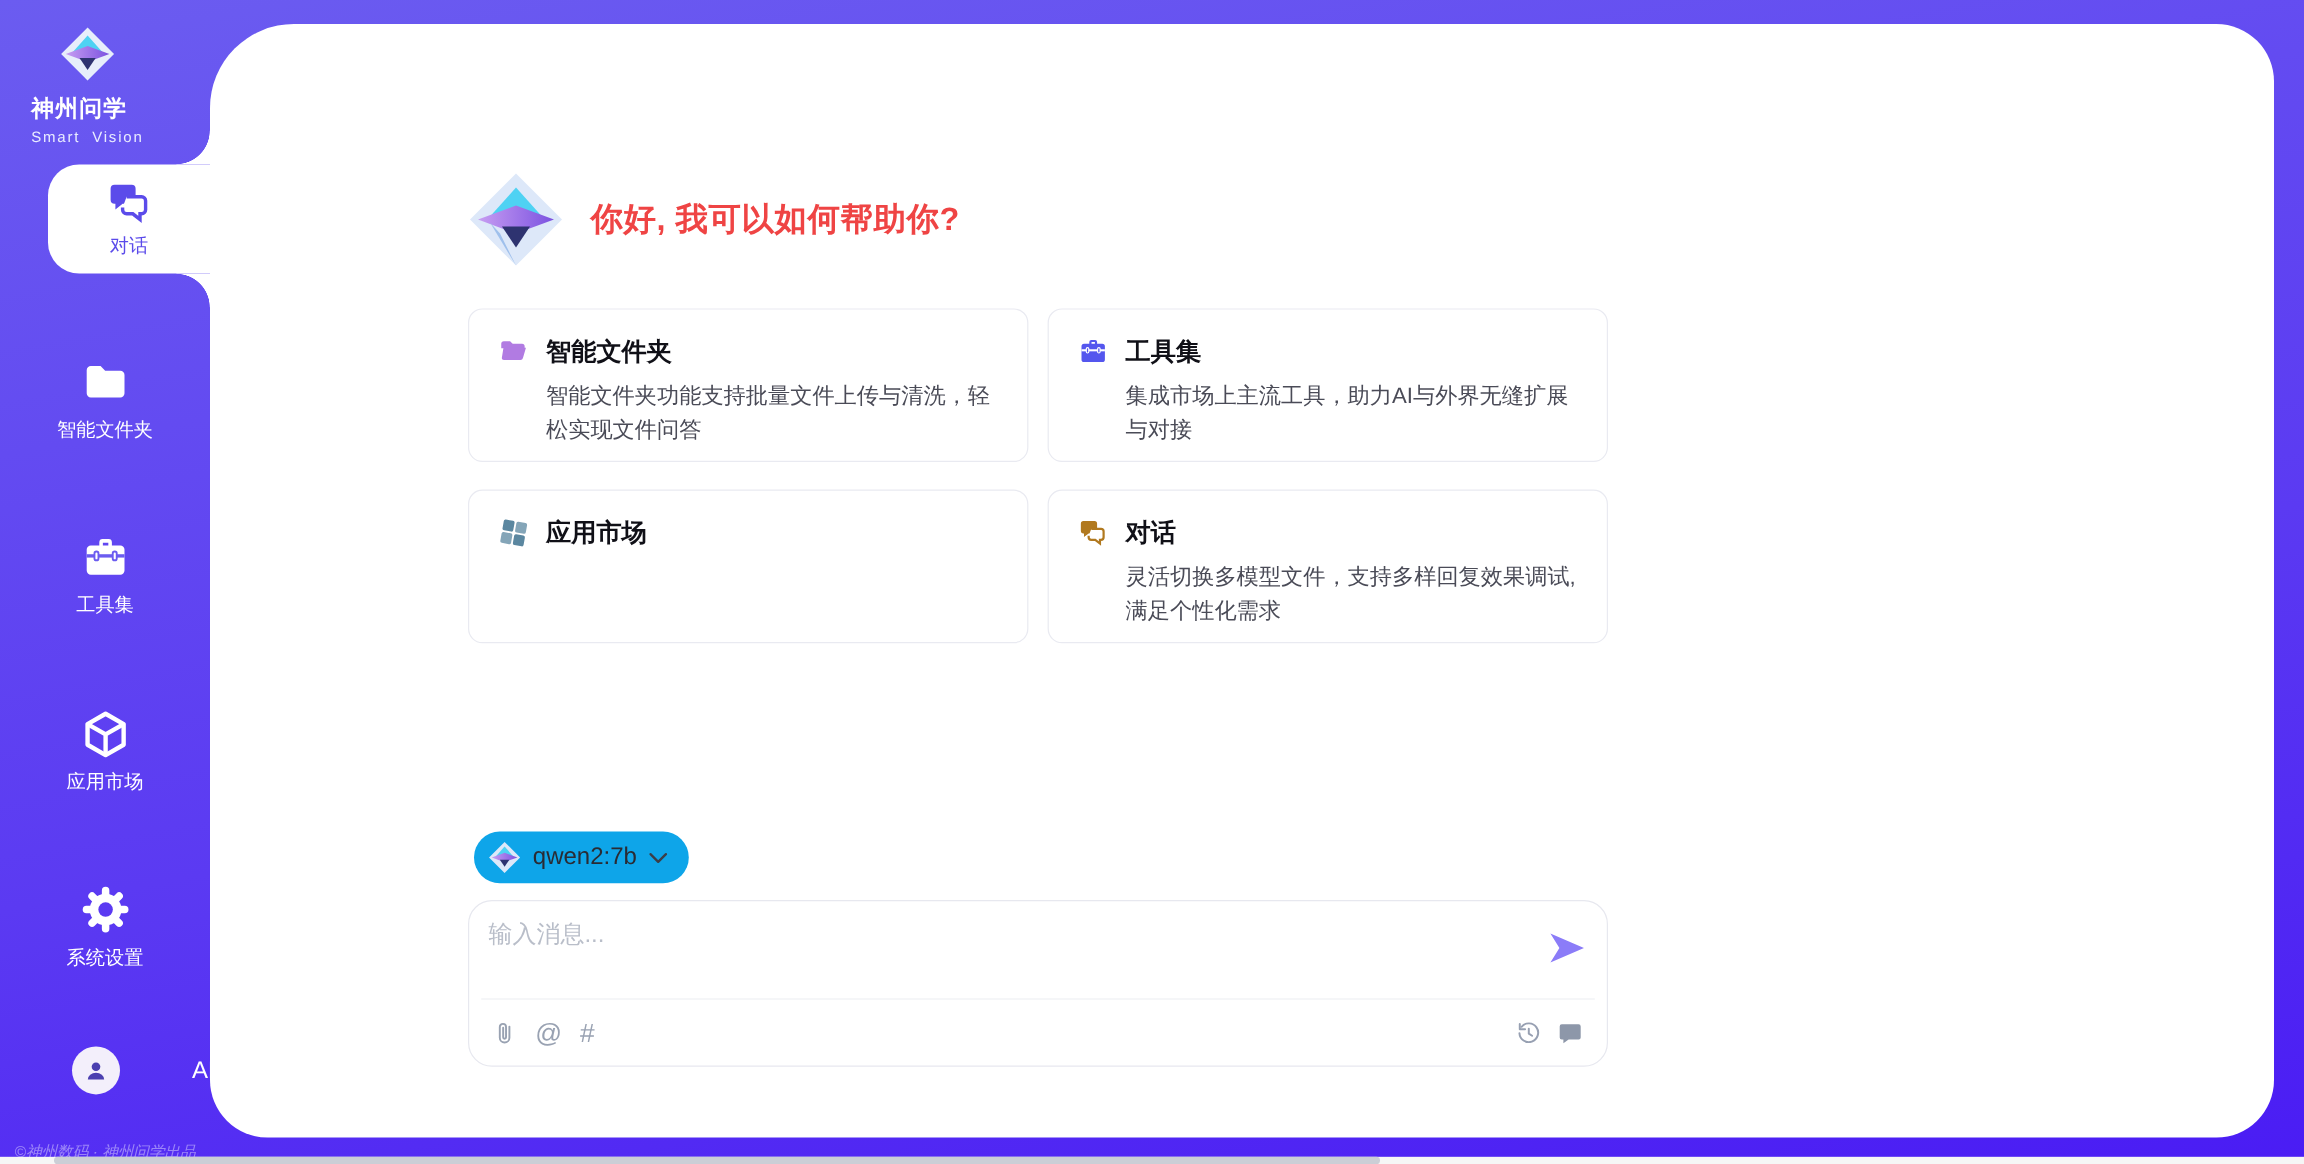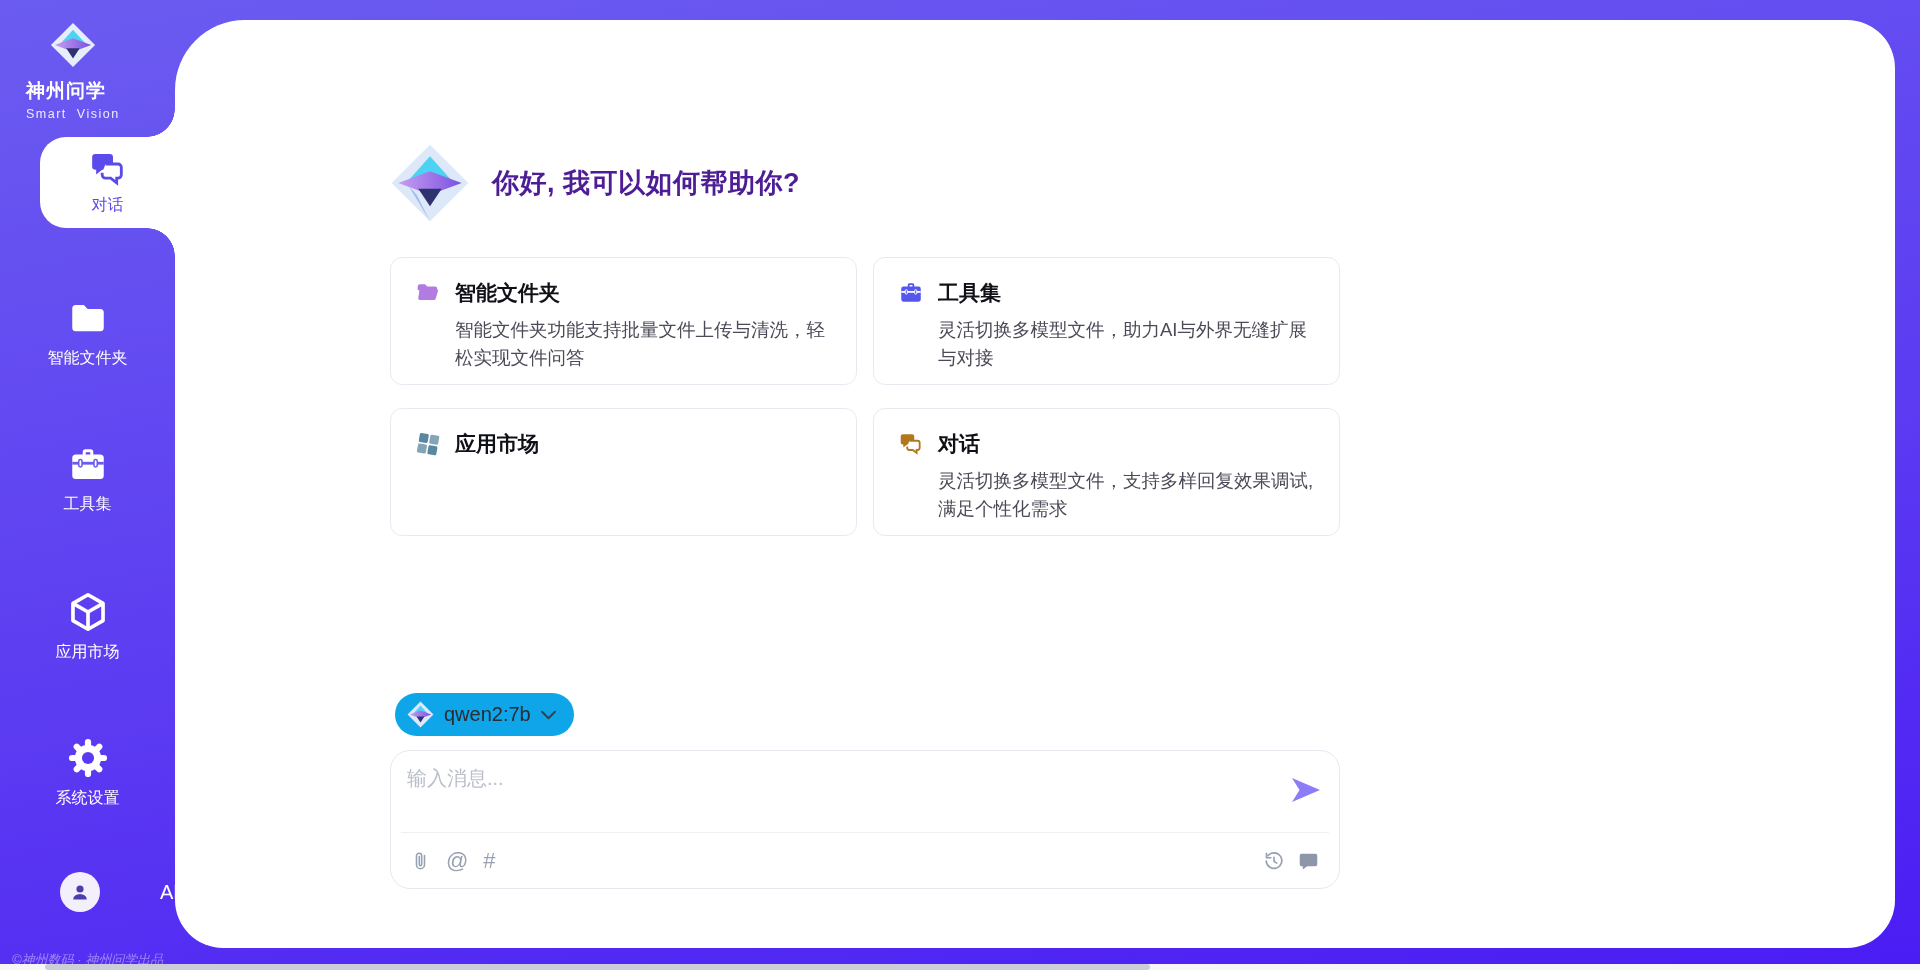--- a/index.html
+++ b/index.html
@@ -29,21 +29,21 @@
   .nav-active .nav-label{color:#5b4bea;font-size:16px;font-weight:500;}
   .fillet{position:absolute;left:147px;width:28px;height:28px;}
   .fillet.top{top:109px;background:radial-gradient(circle 28px at 0 0,rgba(0,0,0,0) 27.5px,#fff 28px);}
   .fillet.bottom{top:228px;background:radial-gradient(circle 28px at 0 100%,rgba(0,0,0,0) 27.5px,#fff 28px);}
   .user-row{position:absolute;left:60px;top:872px;display:flex;align-items:center;gap:16px;cursor:pointer;}
   .avatar{width:40px;height:40px;border-radius:50%;background:#f3effb;display:flex;align-items:center;justify-content:center;}
   .user-name{color:#ffffff;font-size:20px;font-weight:500;margin-left:44px;}
   .side-footer{position:absolute;left:12px;top:951px;color:rgba(255,255,255,0.42);font-size:13px;white-space:nowrap;font-style:italic;}
   
   .greeting{position:absolute;left:390px;top:143px;display:flex;align-items:center;gap:22px;}
-  .greeting-title{font-size:27px;font-weight:700;color:#4c1d95;letter-spacing:0.5px;}
+  .greeting-title{font-size:27px;font-weight:700;color:#ef4444;letter-spacing:0.5px;}
   .cards{position:absolute;left:390px;top:257px;width:950px;display:grid;
     grid-template-columns:467px 467px;grid-column-gap:16px;grid-row-gap:23px;}
   .card{height:128px;background:#fff;border:1px solid #e9eaf1;border-radius:12px;
     box-sizing:border-box;padding:21px 24px;cursor:pointer;}
   .card-head{display:flex;align-items:center;gap:14px;}
   .card-title{font-size:21px;font-weight:700;color:#101017;}
   .card-desc{margin:9px 0 0 40px;font-size:18.5px;line-height:1.5;color:#4a4b57;}
   
   .model-pill{position:absolute;left:395px;top:693px;height:43px;padding:0 18px 0 12px;
     background:#0ea5e9;border-radius:22px;display:inline-flex;align-items:center;gap:10px;cursor:pointer;}
@@ -203,21 +203,21 @@
       <span>
         <svg width="26" height="26" viewBox="0 0 24 24">
           <path d="M9 6V4.6A1.6 1.6 0 0 1 10.6 3h2.8A1.6 1.6 0 0 1 15 4.6V6h4a2 2 0 0 1 2 2v10a2 2 0 0 1-2 2H5a2 2 0 0 1-2-2V8a2 2 0 0 1 2-2zm1.7 0h2.6V4.7h-2.6z" fill="#5456ee"></path>
           <rect x="3" y="10.2" width="18" height="1.6" fill="#ffffff"></rect>
           <rect x="6.7" y="8.9" width="1.9" height="4.2" rx="0.9" fill="#5456ee" stroke="#ffffff" stroke-width="0.9"></rect>
           <rect x="15.4" y="8.9" width="1.9" height="4.2" rx="0.9" fill="#5456ee" stroke="#ffffff" stroke-width="0.9"></rect>
         </svg>
       </span>
       <span class="card-title">工具集</span>
     </div>
-    <div class="card-desc">灵活切换多模型文件，助力AI与外界无缝扩展与对接</div>
+    <div class="card-desc">集成市场上主流工具，助力AI与外界无缝扩展与对接</div>
   </div>
 
   <div class="card">
     <div class="card-head">
       <span>
         <svg width="26" height="26" viewBox="0 0 24 24">
           <g transform="rotate(10 12 12)" fill="#5b87a0">
             <rect x="3" y="3" width="8.4" height="8.4" rx="1.4"></rect>
             <rect x="12.8" y="3" width="8.4" height="8.4" rx="1.4" opacity="0.75"></rect>
             <rect x="3" y="12.8" width="8.4" height="8.4" rx="1.4" opacity="0.75"></rect>

